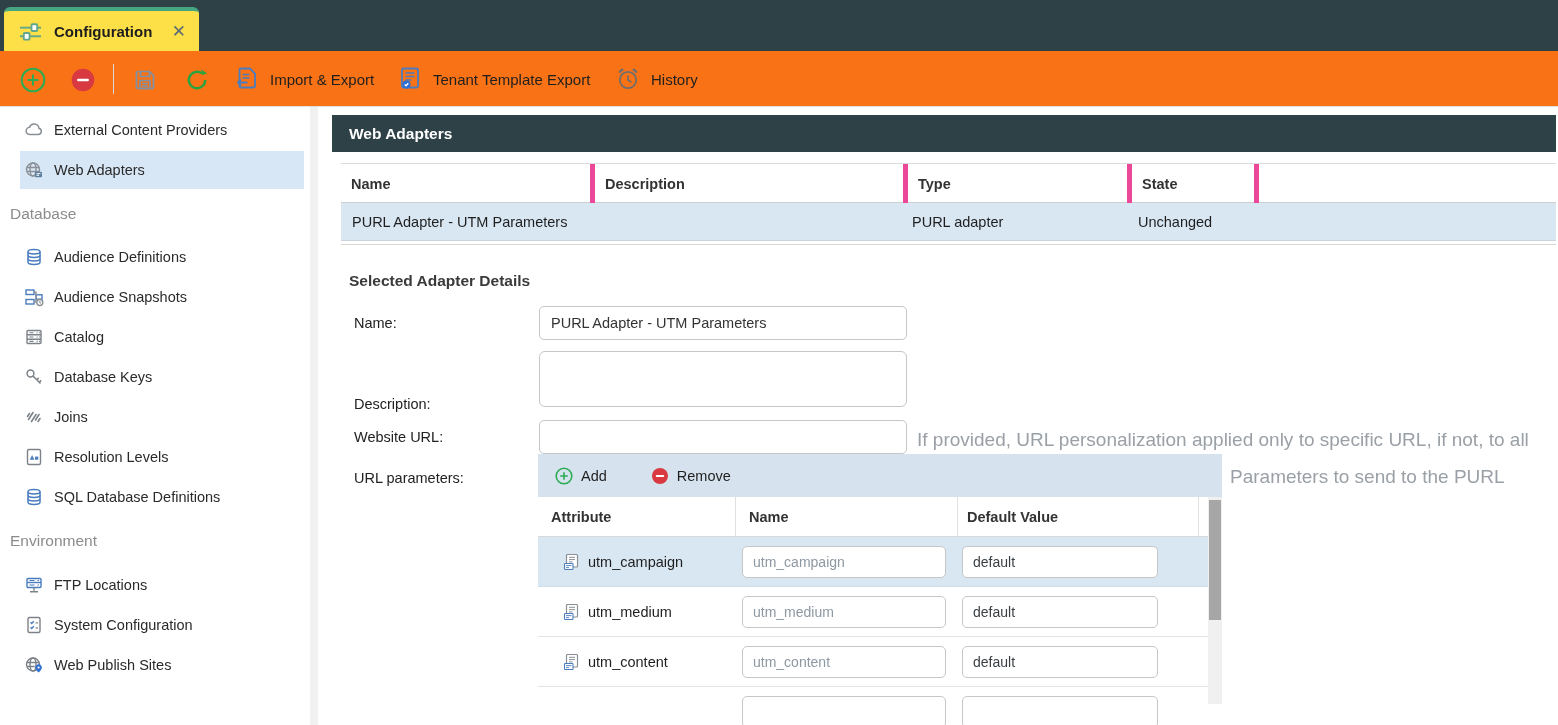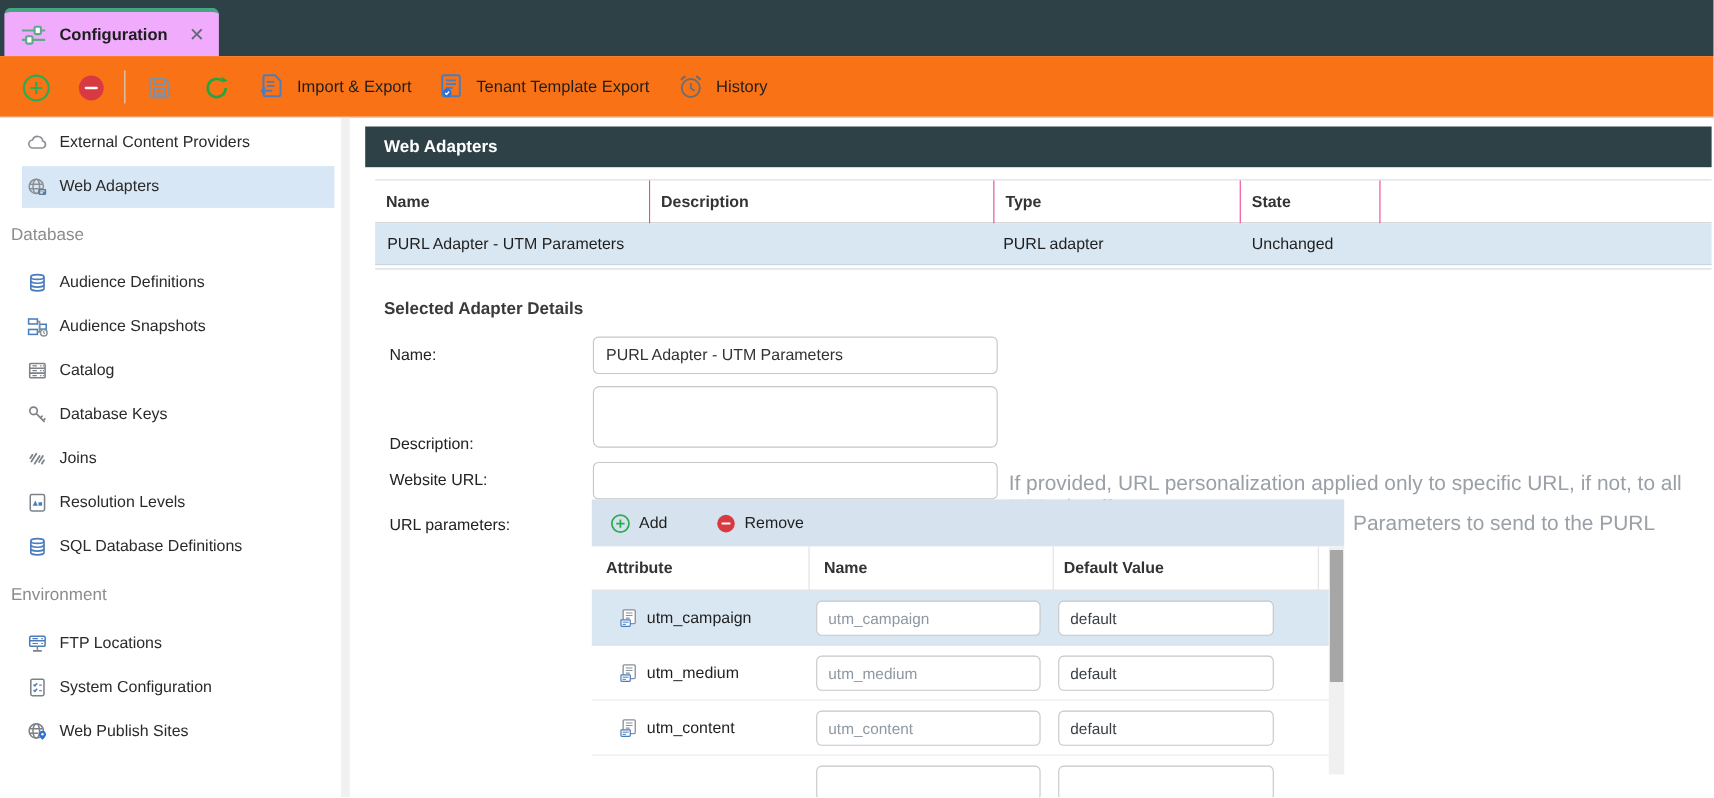--- a/index.html
+++ b/index.html
@@ -1,21 +1,21 @@
 <!DOCTYPE html>
 <html><head>
 <meta charset="utf-8">
 <style>
   * { margin:0; padding:0; box-sizing:border-box; }
   body { font-family:"Liberation Sans", sans-serif; background:#fff; }
   .screen { position:relative; width:1558px; height:725px; overflow:hidden; background:#fff; }
 
   
   .topbar { position:absolute; left:0; top:0; width:1558px; height:51px; background:#2e4147; }
-  .tab { position:absolute; left:4px; top:7px; width:195px; height:44px; background:#f0abfc;
+  .tab { position:absolute; left:4px; top:7px; width:195px; height:44px; background:#fde047;
          border-top:4px solid #46a581; border-radius:6px 6px 0 0; display:flex; align-items:center; }
   .tab-icon { margin-left:14px; display:flex; }
   .tab-label { margin-left:11px; font-size:15px; font-weight:bold; color:#1d1d1d; }
   .tab-close { margin-left:auto; margin-right:13px; color:#5d6c74; font-size:17px; line-height:1; cursor:pointer; }
 
   
   .toolbar { position:absolute; left:0; top:51px; width:1558px; height:56px; background:#f97316;
              border-bottom:1px solid #e0e0e0; }
   .toolbar .tb { position:absolute; display:flex; align-items:center; }
   .tb-label { font-size:15px; color:#1f1f1f; margin-left:9px; }
@@ -37,21 +37,21 @@
   
   .panel-header { position:absolute; left:332px; top:115px; width:1224px; height:37px; background:#2e4147;
                   display:flex; align-items:center; }
   .panel-title { color:#fff; font-size:15.5px; font-weight:bold; margin-left:17px; }
 
   
   .adapters { position:absolute; left:341px; top:163px; width:1215px; height:79px; }
   .adp-head { position:absolute; left:0; top:0; width:100%; height:40px; background:#fff;
               border-top:1px solid #dcdcdc; border-bottom:1px solid #cfcfcf; }
   .adp-col { position:absolute; top:0; height:40px; display:flex; align-items:center;
-             border-left:1px solid #ec4899; padding-left:10px; font-size:14.5px; font-weight:bold; color:#333; }
+             border-left:5px solid #ec4899; padding-left:10px; font-size:14.5px; font-weight:bold; color:#333; }
   .adp-col.c1 { left:0; width:249px; border-left:none; }
   .adp-col.c2 { left:249px; width:313px; }
   .adp-col.c3 { left:562px; width:224px; }
   .adp-col.c4 { left:786px; width:127px; }
   .adp-col.c5 { left:913px; width:302px; }
   .adp-row { position:absolute; left:0; top:40px; width:100%; height:38px; background:#d9e7f3;
              border-bottom:1px solid #c9d6e2; cursor:pointer; }
   .adp-cell { position:absolute; top:0; height:38px; display:flex; align-items:center; font-size:14.5px; color:#1f1f1f; }
   .adp-bottom { position:absolute; left:0; top:81px; width:100%; height:1px; background:#d6d6d6; }
 

